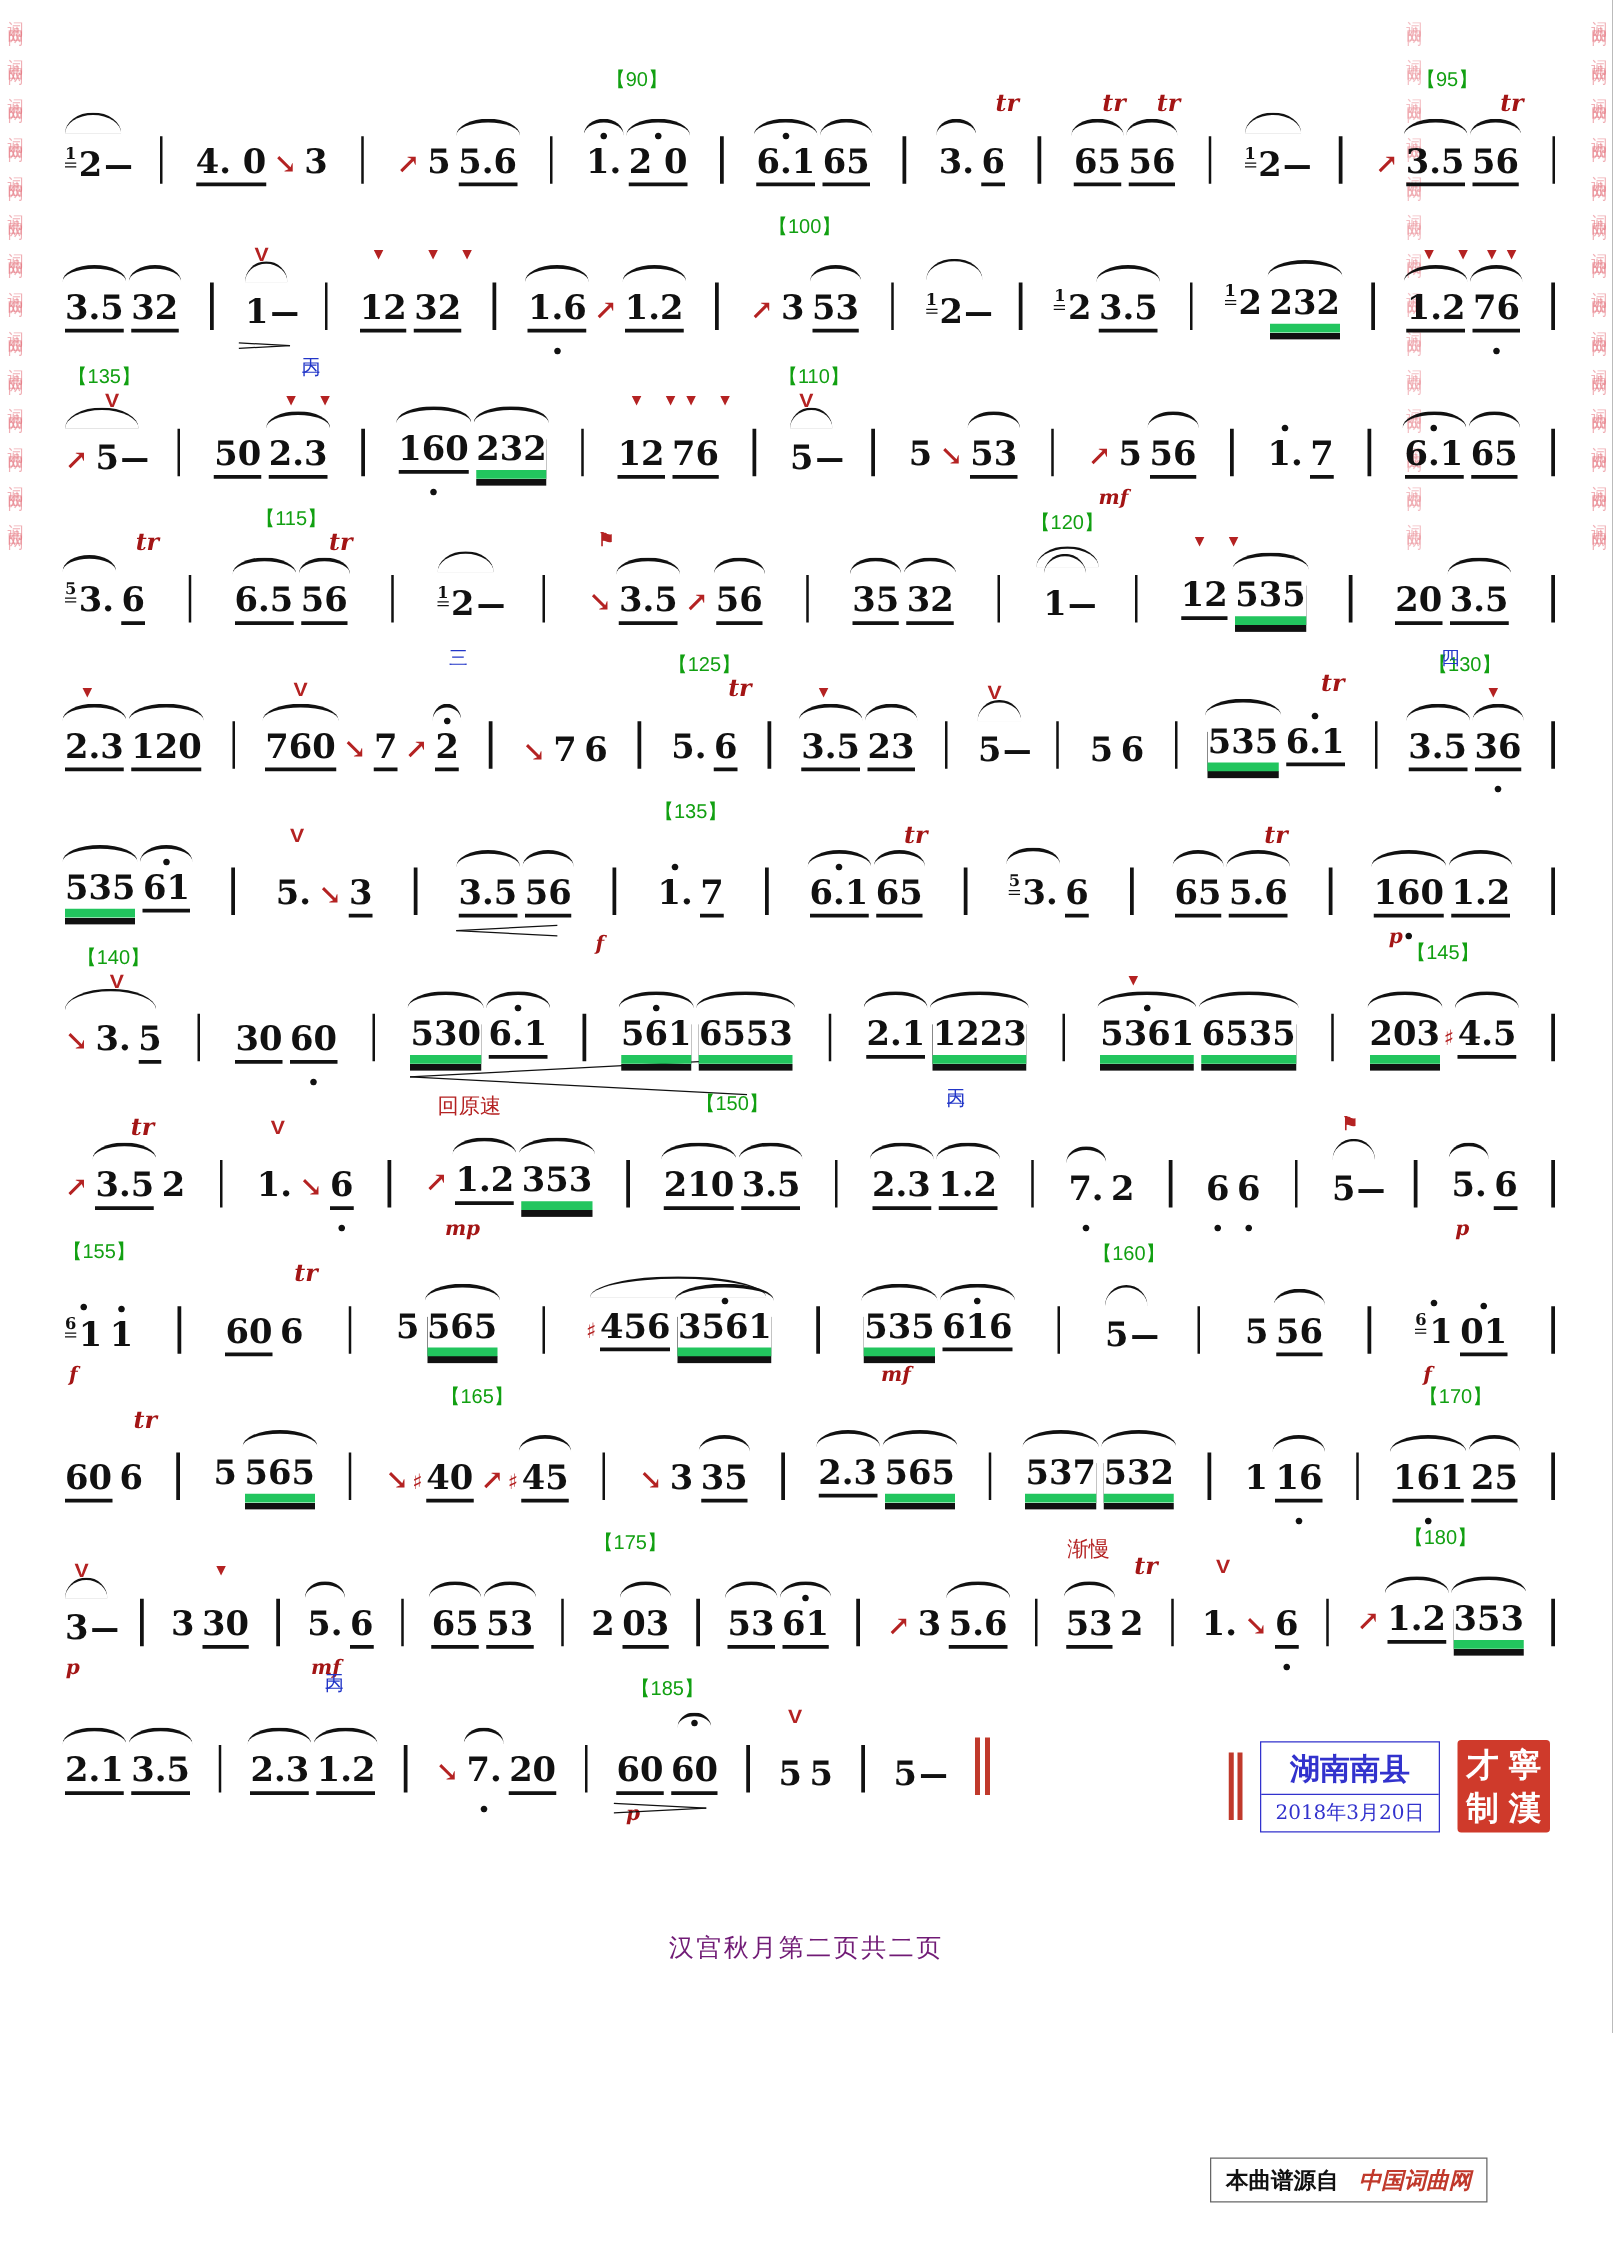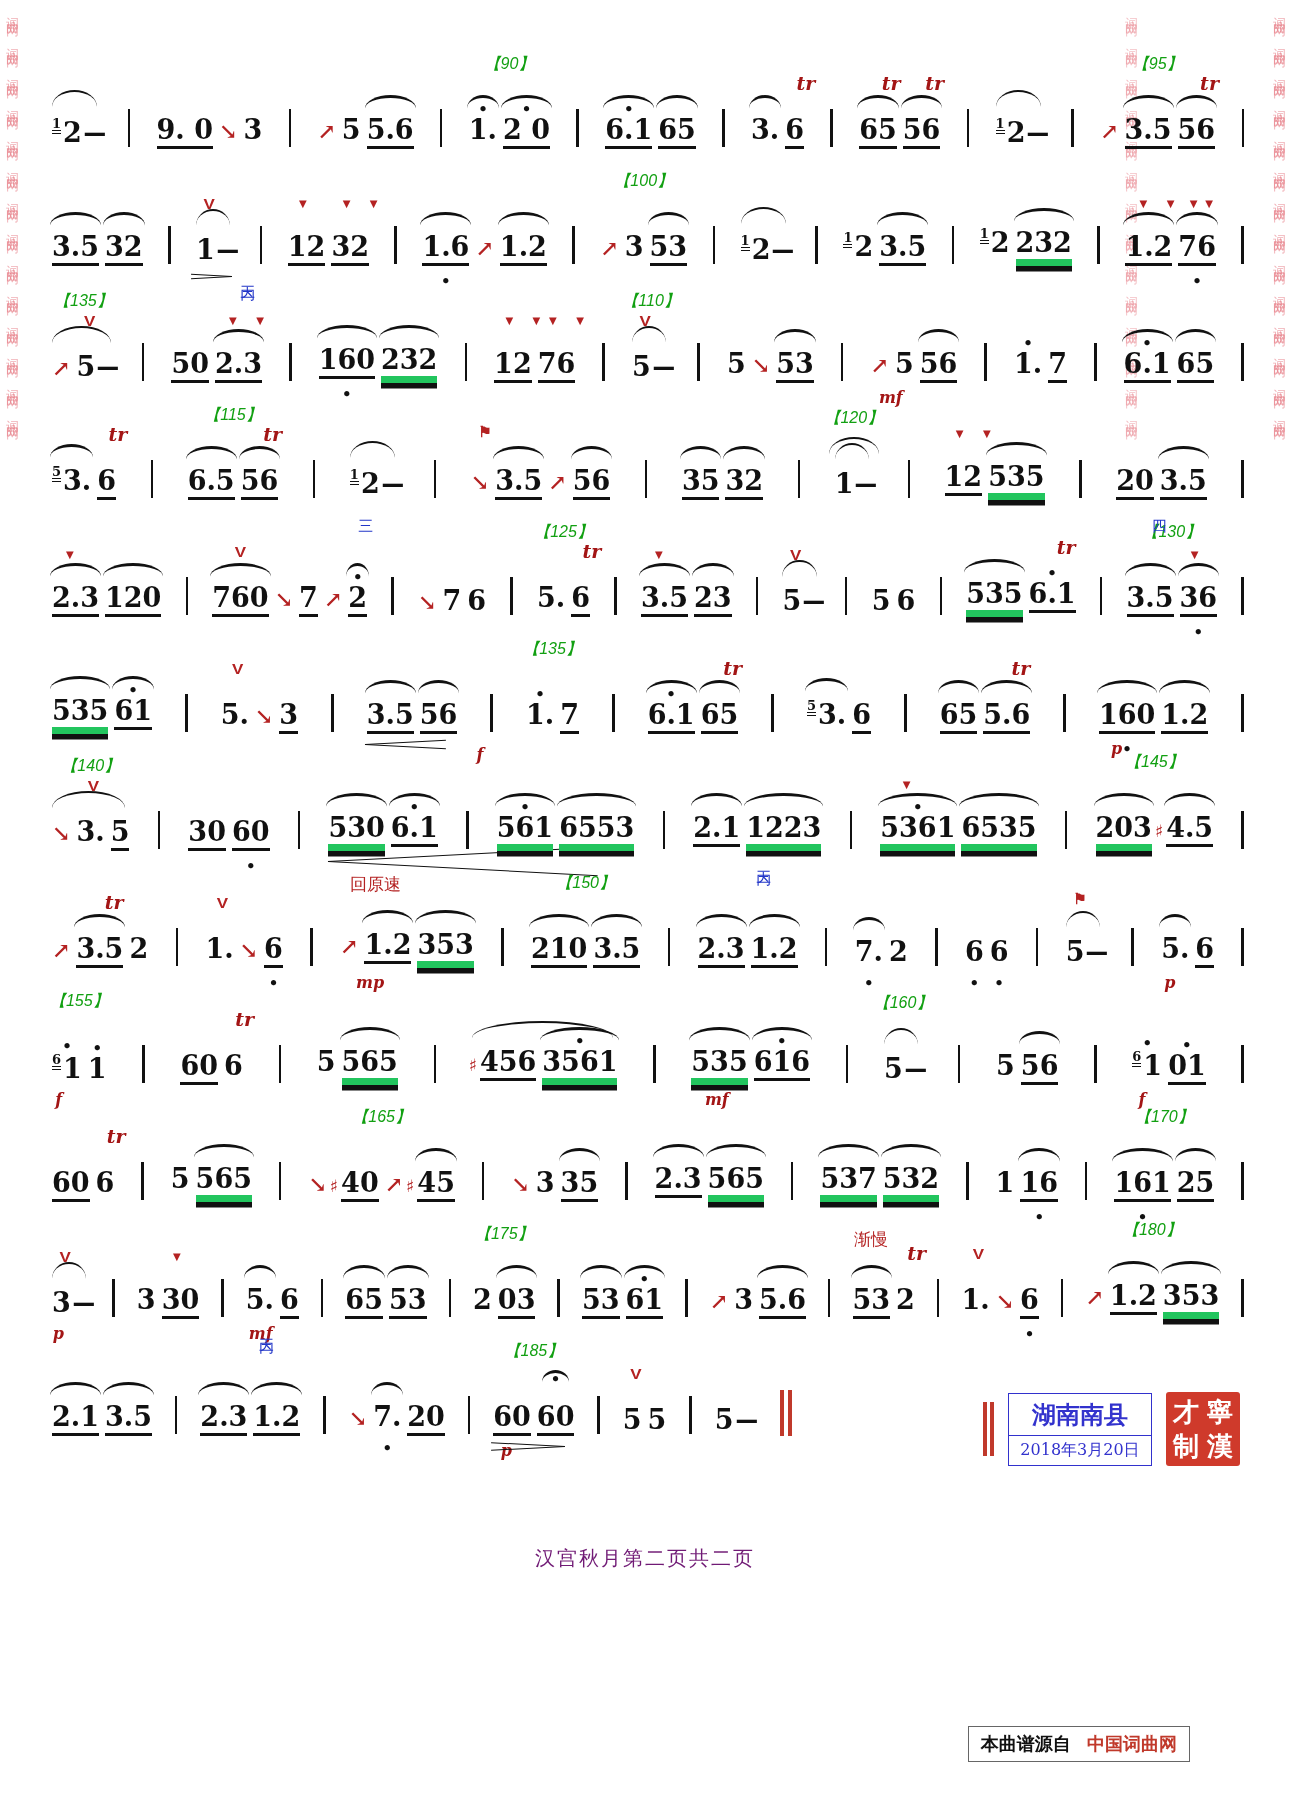--- a/index.html
+++ b/index.html
@@ -36,21 +36,21 @@
   .arc.fer{top:-33px;height:11px;left:15%;right:15%;}
   .tie{position:absolute;left:8px;right:12px;top:-27px;height:15px;border-top:2.5px solid #111;
        border-radius:50% 50% 0 0/100% 100% 0 0;}
   .tie2{top:-33px;left:2px;right:2px;}
   .orn{position:absolute;white-space:nowrap;color:#b42222;}
   .trn{top:-44px;left:60%;font:italic bold 19px "DejaVu Serif",serif;color:#a31515;}
   .vee{top:-42px;left:40%;font:bold 17px "Liberation Sans",sans-serif;transform:scaleY(.9);}
   .tri{top:-34px;left:30%;font-size:10px;letter-spacing:8px;}
   .flg{top:-46px;left:40%;font-size:15px;}
   .glab{position:absolute;color:#12a012;font:16px "Liberation Sans",sans-serif;white-space:nowrap;}
-  .mlab{top:-62px;left:50%;transform:translateX(-50%);font-style:italic;}
+  .mlab{top:-62px;left:50%;transform:translateX(-50%);}
   .bluev{position:absolute;color:#2236c8;font:15px "Liberation Sans",sans-serif;
          writing-mode:vertical-rl;text-orientation:upright;line-height:1;}
   .tok .bluev{top:-76px;left:55%;}
   .mblue{top:-76px;left:58%;}
   .rtxt{position:absolute;top:-58px;left:12%;color:#b42222;font:17px "Liberation Sans",sans-serif;white-space:nowrap;}
   .dyn{position:absolute;bottom:-24px;left:16%;color:#a31515;font:italic bold 16px "DejaVu Serif",serif;}
   .hpx{left:auto;right:-18px;bottom:-30px;}
   .hp{position:absolute;bottom:-16px;left:6%;width:76%;height:12px;}
   .hp.wide{width:215%;}
   .hl{position:absolute;left:0;right:0;top:50%;border-top:1.6px solid #111;}
@@ -66,40 +66,40 @@
   .date{font:16px "DejaVu Serif",serif;padding:4px 8px;}
   .seal{display:grid;grid-template-columns:34px 34px;grid-auto-rows:34px;background:#cf3a2b;
         color:#fff;font:bold 26px "DejaVu Serif",serif;padding:3px;border-radius:3px;
         direction:rtl;}
   .seal span{display:flex;align-items:center;justify-content:center;}
   
   .ftitle{position:absolute;left:0;right:0;top:1545px;text-align:center;color:#701a75;
           font:20px "DejaVu Serif",serif;letter-spacing:2px;}
   .credits{position:absolute;right:100px;top:1726px;border:1px solid #666;padding:5px 12px;
            font:bold 18px "DejaVu Serif",serif;color:#111;white-space:nowrap;}
-  .credits .site{color:#c0392b;margin-left:10px;}
+  .credits .site{color:#c0392b;margin-left:10px;font-style:italic;}
 </style>
 </head>
 <body>
 
 <div class="page">
   <div class="wm wl">词曲网   词曲网   词曲网   词曲网   词曲网   词曲网   词曲网   词曲网   词曲网   词曲网   词曲网   词曲网   词曲网   词曲网   </div>
   <div class="wm wr">词曲网   词曲网   词曲网   词曲网   词曲网   词曲网   词曲网   词曲网   词曲网   词曲网   词曲网   词曲网   词曲网   词曲网   </div>
   <div class="wm wrr">词曲网   词曲网   词曲网   词曲网   词曲网   词曲网   词曲网   词曲网   词曲网   词曲网   词曲网   词曲网   词曲网   词曲网   </div>
 
   <div class="score">
       <div class="row r1">
         <span class="measure">
           <span class="tie"></span>
           <span class="tok"><span class="pos">1</span><span class="txt">2</span></span>
           <span class="tok"><span class="txt dash">–</span></span>
         </span>
         <span class="bl"></span>
         <span class="measure">
-          <span class="tok"><span class="txt u1">9. 0</span></span>
+          <span class="tok"><span class="txt u1">4. 0</span></span>
           <span class="tok red"><span class="txt">↘</span></span>
           <span class="tok"><span class="txt">3</span></span>
         </span>
         <span class="bl"></span>
         <span class="measure">
           <span class="tok red"><span class="txt">↗</span></span>
           <span class="tok"><span class="txt">5</span></span>
           <span class="tok"><span class="txt u1">5.6</span><span class="arc"></span></span>
         </span>
         <span class="bl"></span>

